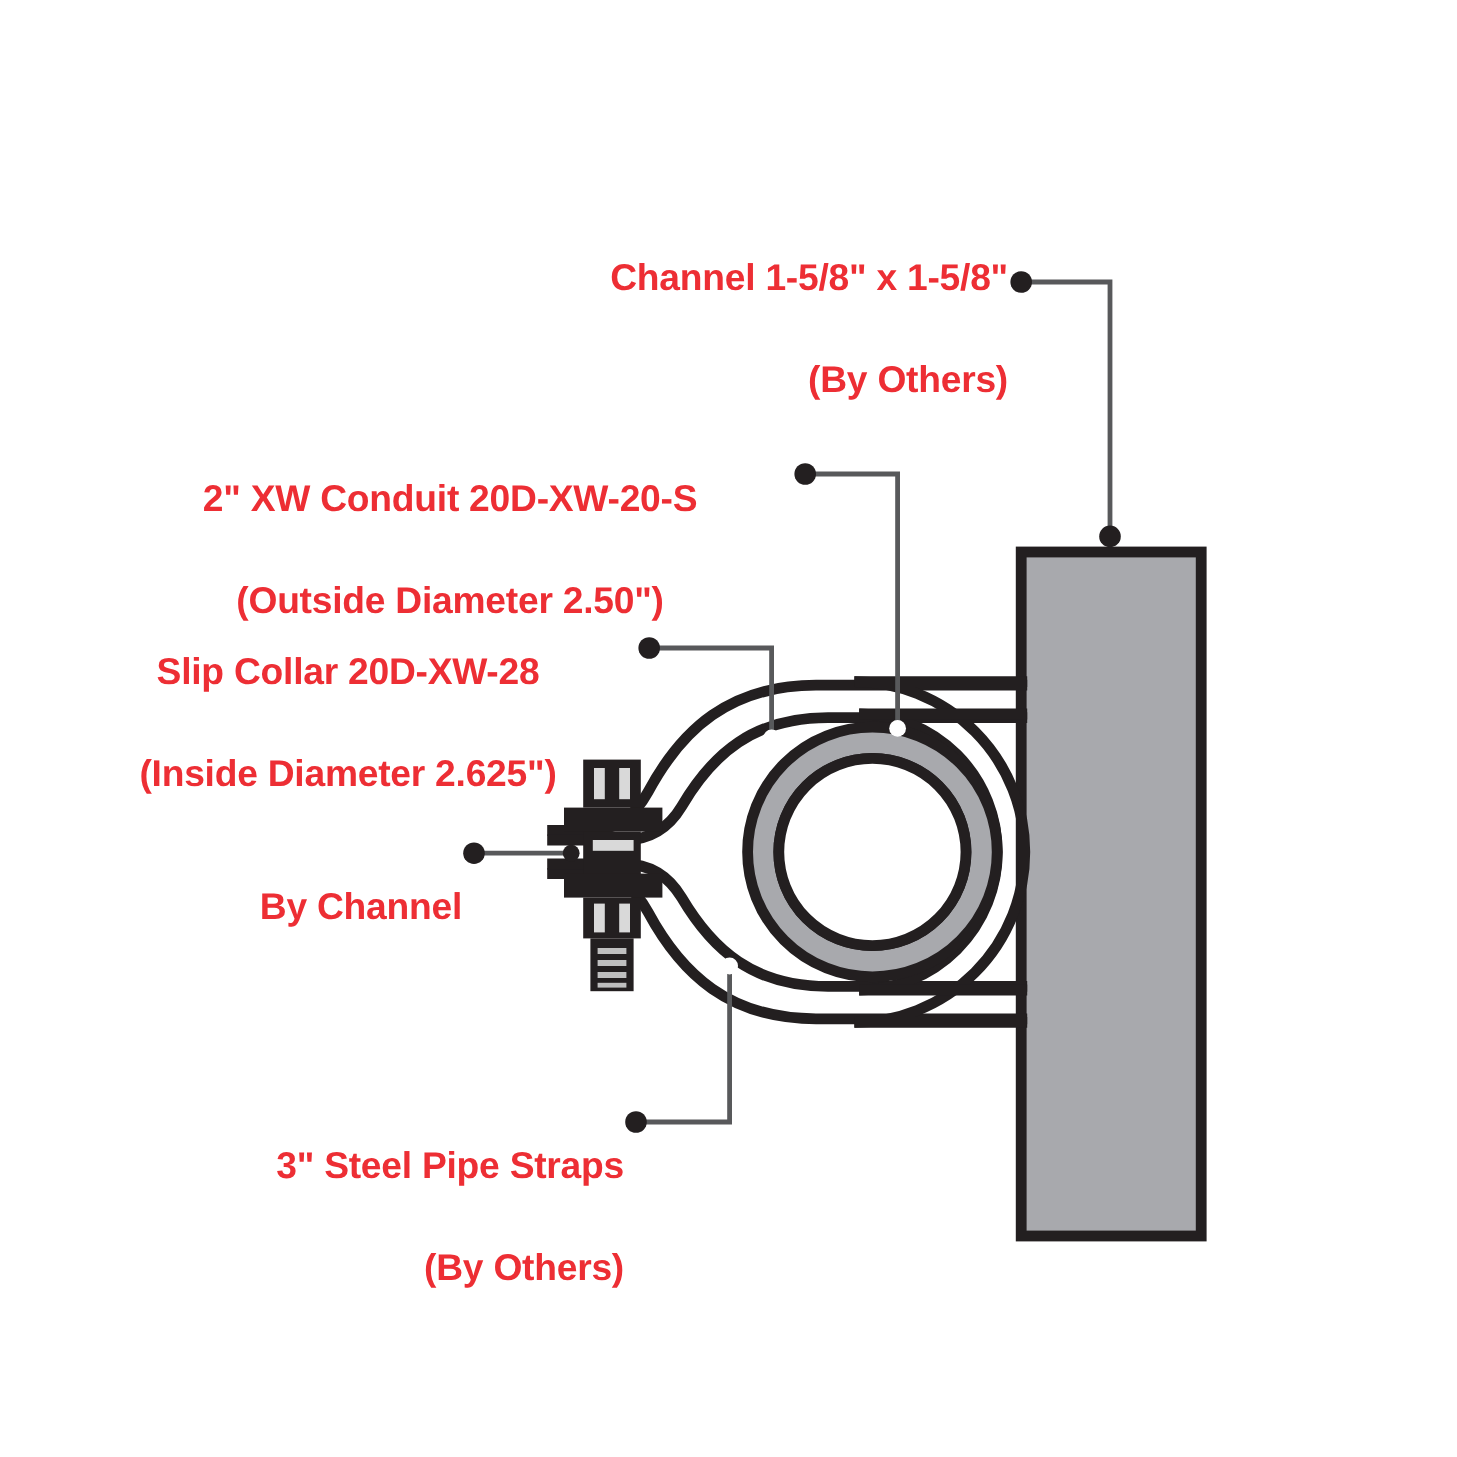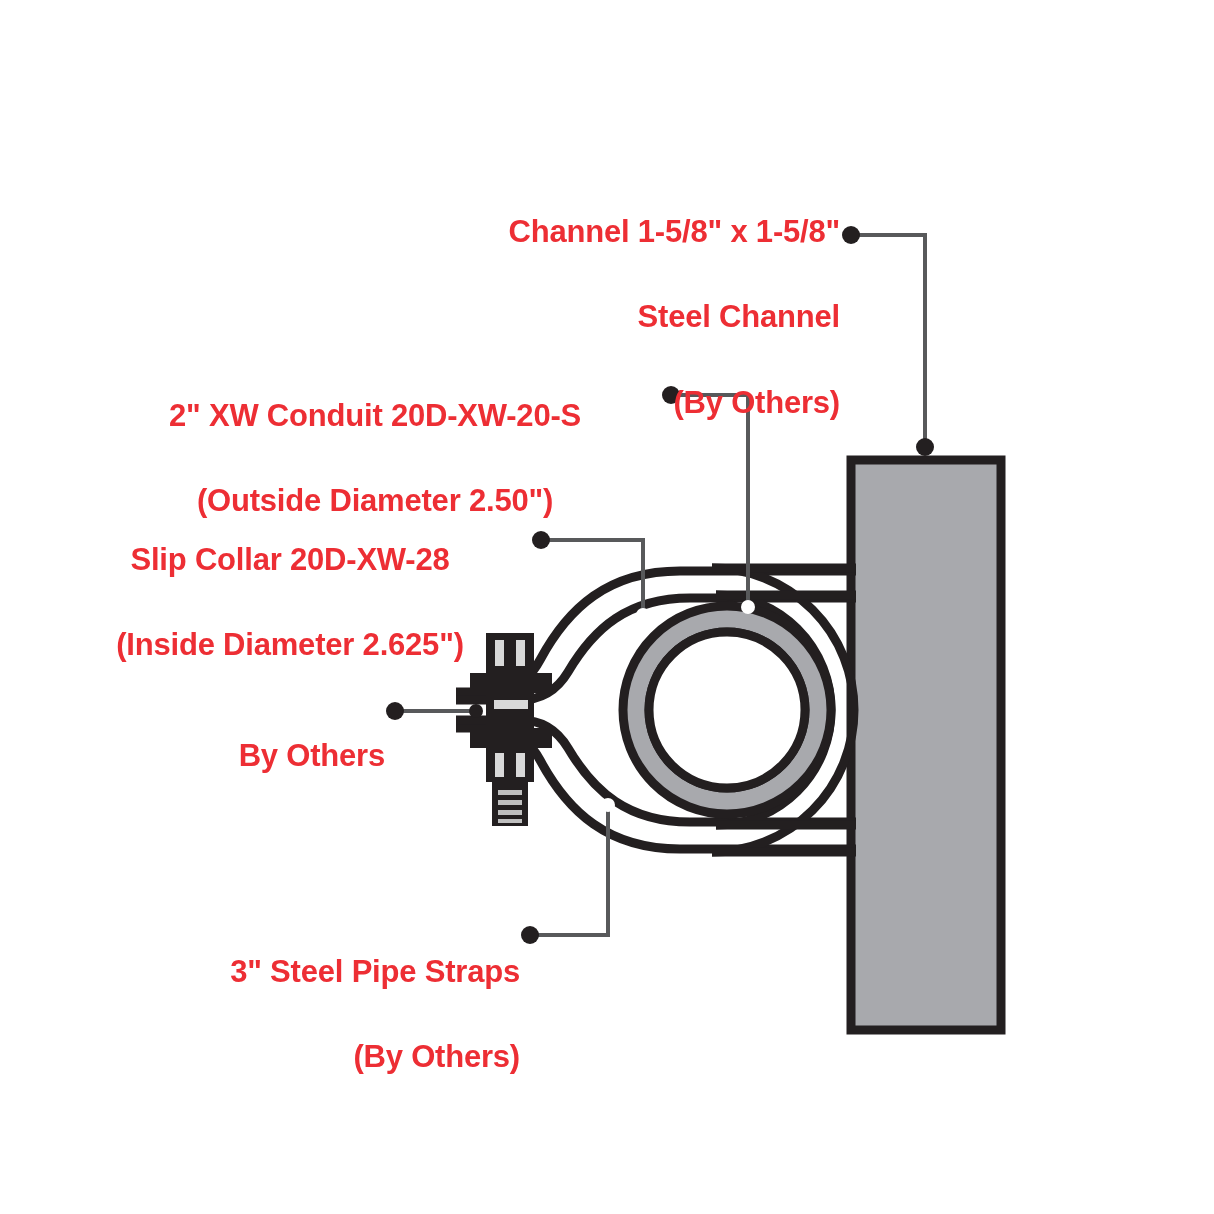--- a/index.html
+++ b/index.html
@@ -164,36 +164,35 @@
     <g>
       <path d="M 531,935 L 608,935 L 608,806" fill="none" stroke="#58595B" stroke-width="4"></path>
       <circle cx="530" cy="935" r="9" fill="#231F20"></circle>
       <circle cx="608" cy="805" r="7" fill="#FFFFFF"></circle>
     </g>
 
   </svg>
 
   <div class="callout align-right" id="callout-channel">
     <span class="callout-line">Channel 1-5/8" x 1-5/8"</span>
-    <span class="callout-line">Steel Channel</span>
     <span class="callout-line">(By Others)</span>
   </div>
 
   <div class="callout align-center" id="callout-conduit">
     <span class="callout-line">2" XW Conduit 20D-XW-20-S</span>
     <span class="callout-line">(Outside Diameter 2.50")</span>
   </div>
 
   <div class="callout align-center" id="callout-collar">
     <span class="callout-line">Slip Collar 20D-XW-28</span>
     <span class="callout-line">(Inside Diameter 2.625")</span>
   </div>
 
   <div class="callout align-right" id="callout-byothers">
-    <span class="callout-line">By Others</span>
+    <span class="callout-line">By Channel</span>
   </div>
 
   <div class="callout align-right" id="callout-straps">
     <span class="callout-line">3" Steel Pipe Straps</span>
     <span class="callout-line">(By Others)</span>
   </div>
 
 </div>
 
 </body></html>

